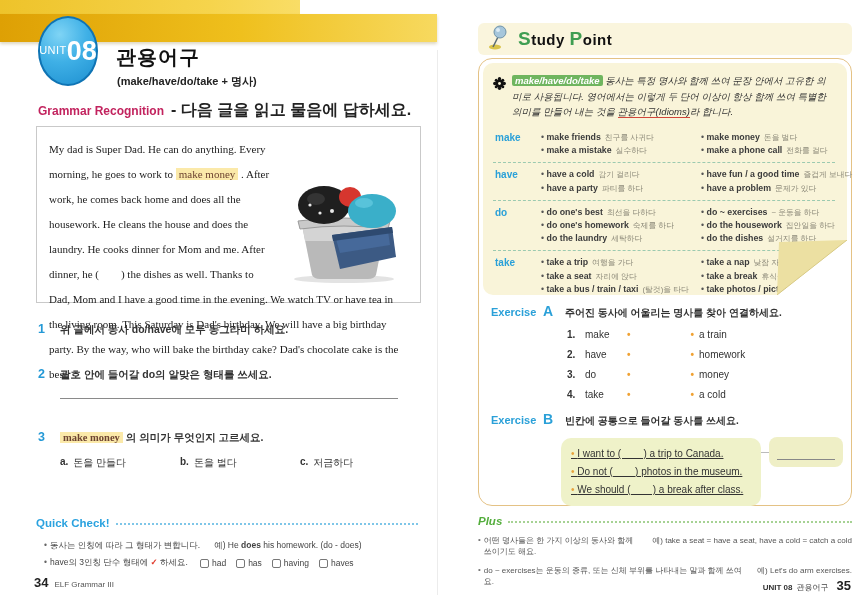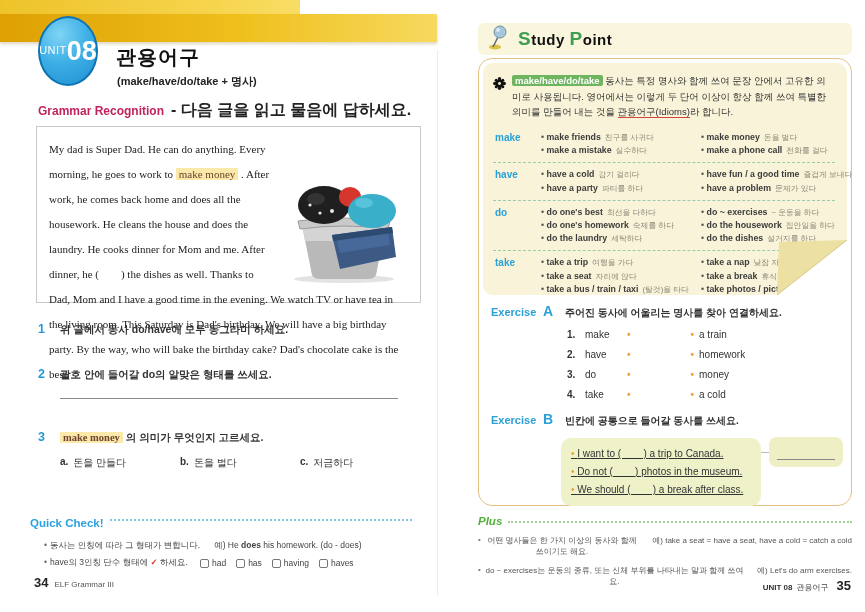--- a/index.html
+++ b/index.html
@@ -34,21 +34,21 @@
   .hl-yellow { background:#fbe9a9; color:#6d4330; padding:0 3px; }
 
   .question { position:absolute; left:38px; width:380px; font-size:10.5px; color:#222; display:flex; }
   .q-num { color:#2499d6; font-weight:bold; font-size:12.5px; width:22px; flex:none; }
   .q-text { padding-top:1px; font-weight:bold; color:#333; }
   .answer-line { position:absolute; left:60px; top:398px; width:338px; border-bottom:1px solid #8a8a8a; }
   .q3-opts { position:absolute; left:60px; top:456px; width:360px; display:flex; font-size:10px; color:#333; }
   .q3-opt { width:120px; display:flex; }
   .opt-label { font-weight:bold; margin-right:5px; }
 
-  .qc-head { position:absolute; left:30px; top:517px; width:382px; display:flex; }
+  .qc-head { position:absolute; left:36px; top:517px; width:382px; display:flex; align-items:center; }
   .qc-title { color:#2aa2df; font-weight:bold; font-size:11.5px; flex:none; }
   .qc-dots { flex:1; border-top:2px dotted #7fc6e8; margin-left:6px; margin-top:2px; }
   .qc-row { position:absolute; left:44px; width:380px; font-size:8.5px; color:#444; display:flex; }
   .qc-bullet { margin-right:3px; color:#666; }
   .qc-ex { margin-left:14px; color:#444; }
   .qc-check { color:#e0392b; font-weight:bold; }
   .cb-group { display:flex; margin-left:12px;text-align:center; }
   .cb { display:flex; align-items:center; margin-right:10px; }
   .cb-box { width:9px; height:9px; border:1.2px solid #777; border-radius:2px; background:#fff; margin-right:3px; }
 
@@ -64,21 +64,21 @@
   .sp-title { font-size:15px; font-weight:bold; color:#111; margin-left:8px; letter-spacing:.5px; }
   .sp-big { color:#3f9e52; font-size:19px; }
 
   .big-box { position:absolute; left:478px; top:58px; width:374px; height:448px;
     border:1px solid #e4c285; border-radius:14px; background:#fff; }
   .note { position:absolute; left:4px; top:4px; width:364px; height:232px; background:#f9f4d9;
     border-radius:10px 10px 0 10px; padding:10px 12px 0 10px; }
   .note-fold { position:absolute; right:0; bottom:0; }
 
   .intro { font-size:9.5px; line-height:1.65; color:#333; }
-  .intro-row { display:flex; }
+  .intro-row { display:flex;font-style:italic; }
   .gear { flex:none; margin:3px 6px 0 0; }
   .hl-green { background:#6fb55f; color:#fff; font-weight:bold; padding:0 3px; border-radius:2px; font-size:9.5px; }
   .red-underline { border-bottom:1px solid #d0463a; }
 
   .vtable { margin-top:6px; }
   .trow { display:flex; padding:5px 0 5px 2px; border-top:1px dashed #9ccab0; }
   .trow:first-child { border-top:none; }
   .tverb { width:46px; flex:none; color:#2aa0d8; font-weight:bold; font-size:10px; padding-top:1px; }
   .tcol { width:160px; flex:none; }
   .tcol2 { width:150px; }
@@ -100,21 +100,21 @@
   .pair-noun .o-dot { margin-right:5px; }
 
   .exb-box { margin:10px 0 0 70px; width:200px; background:#eff2c9; border-radius:10px; padding:7px 10px; }
   .exb-sent { font-size:10px; color:#333; line-height:1.8; white-space:nowrap;text-decoration:underline; }
   .exb-sent::before { content:"• "; color:#e8a23c; }
   .answer-box { position:absolute; left:278px; top:26px; width:74px; height:30px; background:#efefc6;
     border-radius:8px; }
   .answer-box .inner-line { position:absolute; left:8px; right:8px; bottom:7px; border-bottom:1px solid #888; }
   .exb-connector { position:absolute; left:270px; top:41px; width:10px; border-top:1px solid #bbb; }
 
-  .plus-sec { position:absolute; left:478px; top:515px; width:374px;text-align:center; }
+  .plus-sec { position:absolute; left:478px; top:515px; width:374px; }
   .plus-head { display:flex; align-items:center; }
   .plus-title { color:#53ad3c; font-weight:bold; font-size:11.5px; font-style:italic; flex:none; }
   .plus-dots { flex:1; border-top:2px dotted #a6d294; margin-left:6px; margin-top:2px; }
   .plus-row { display:flex; font-size:8px; color:#555; margin-top:8px; }
   .plus-row .qc-bullet { color:#777; }
   .plus-ex { margin-left:12px; white-space:nowrap; }
 
   .rp-footer { position:absolute; right:14px; top:578px; display:flex; align-items:baseline; }
   .rp-unit { font-size:8px; font-weight:bold; color:#333; }
   .rp-title { font-size:8px; color:#444; margin-left:4px; }

